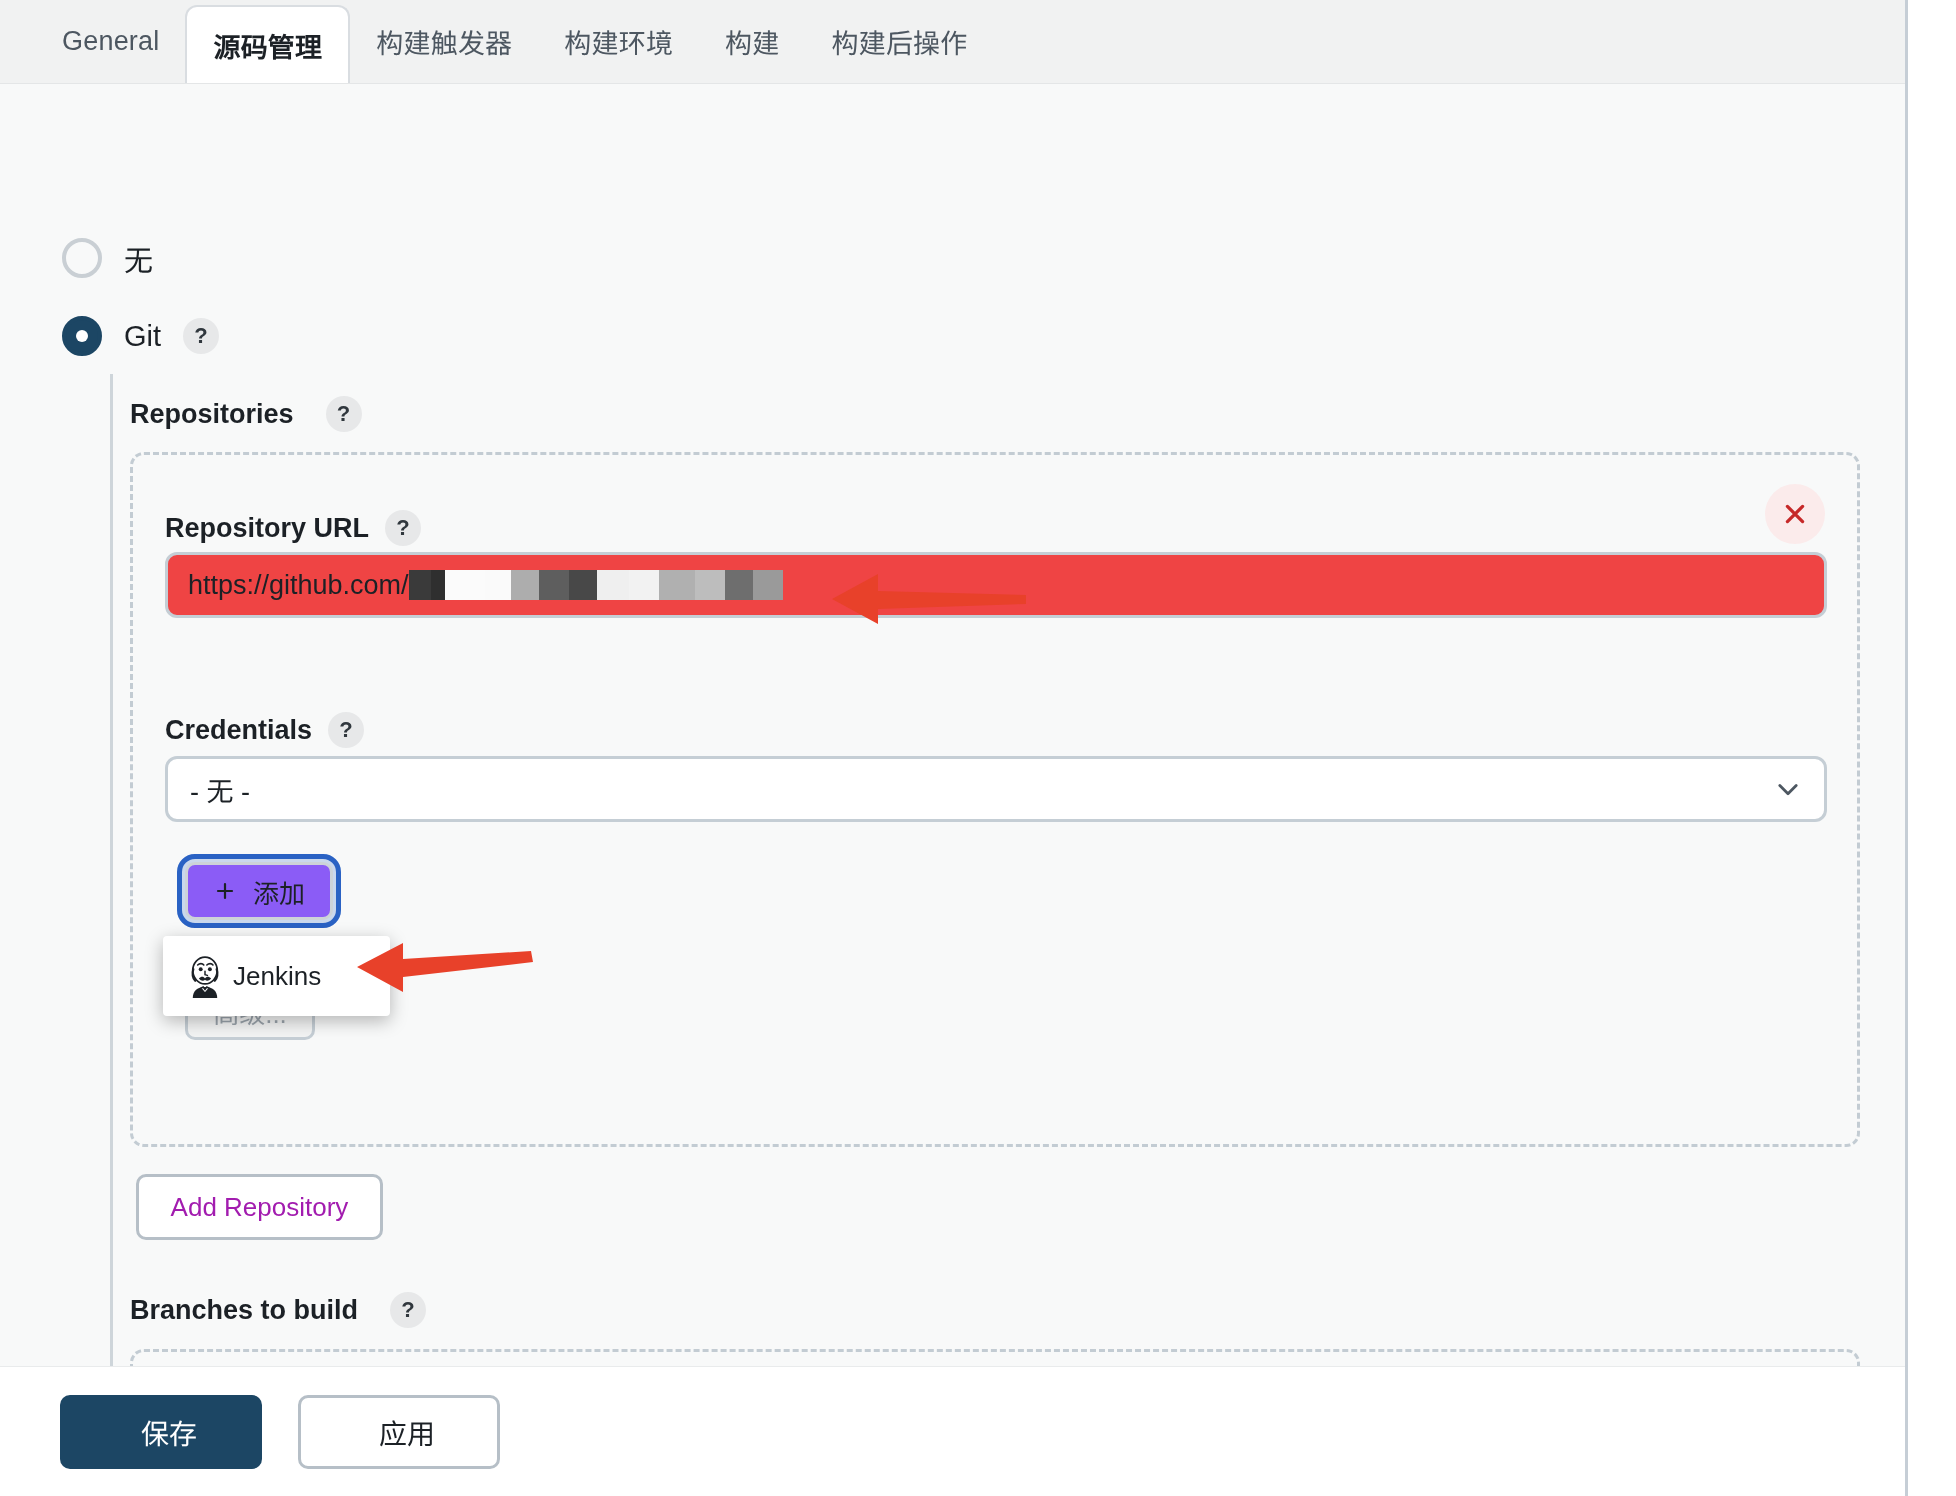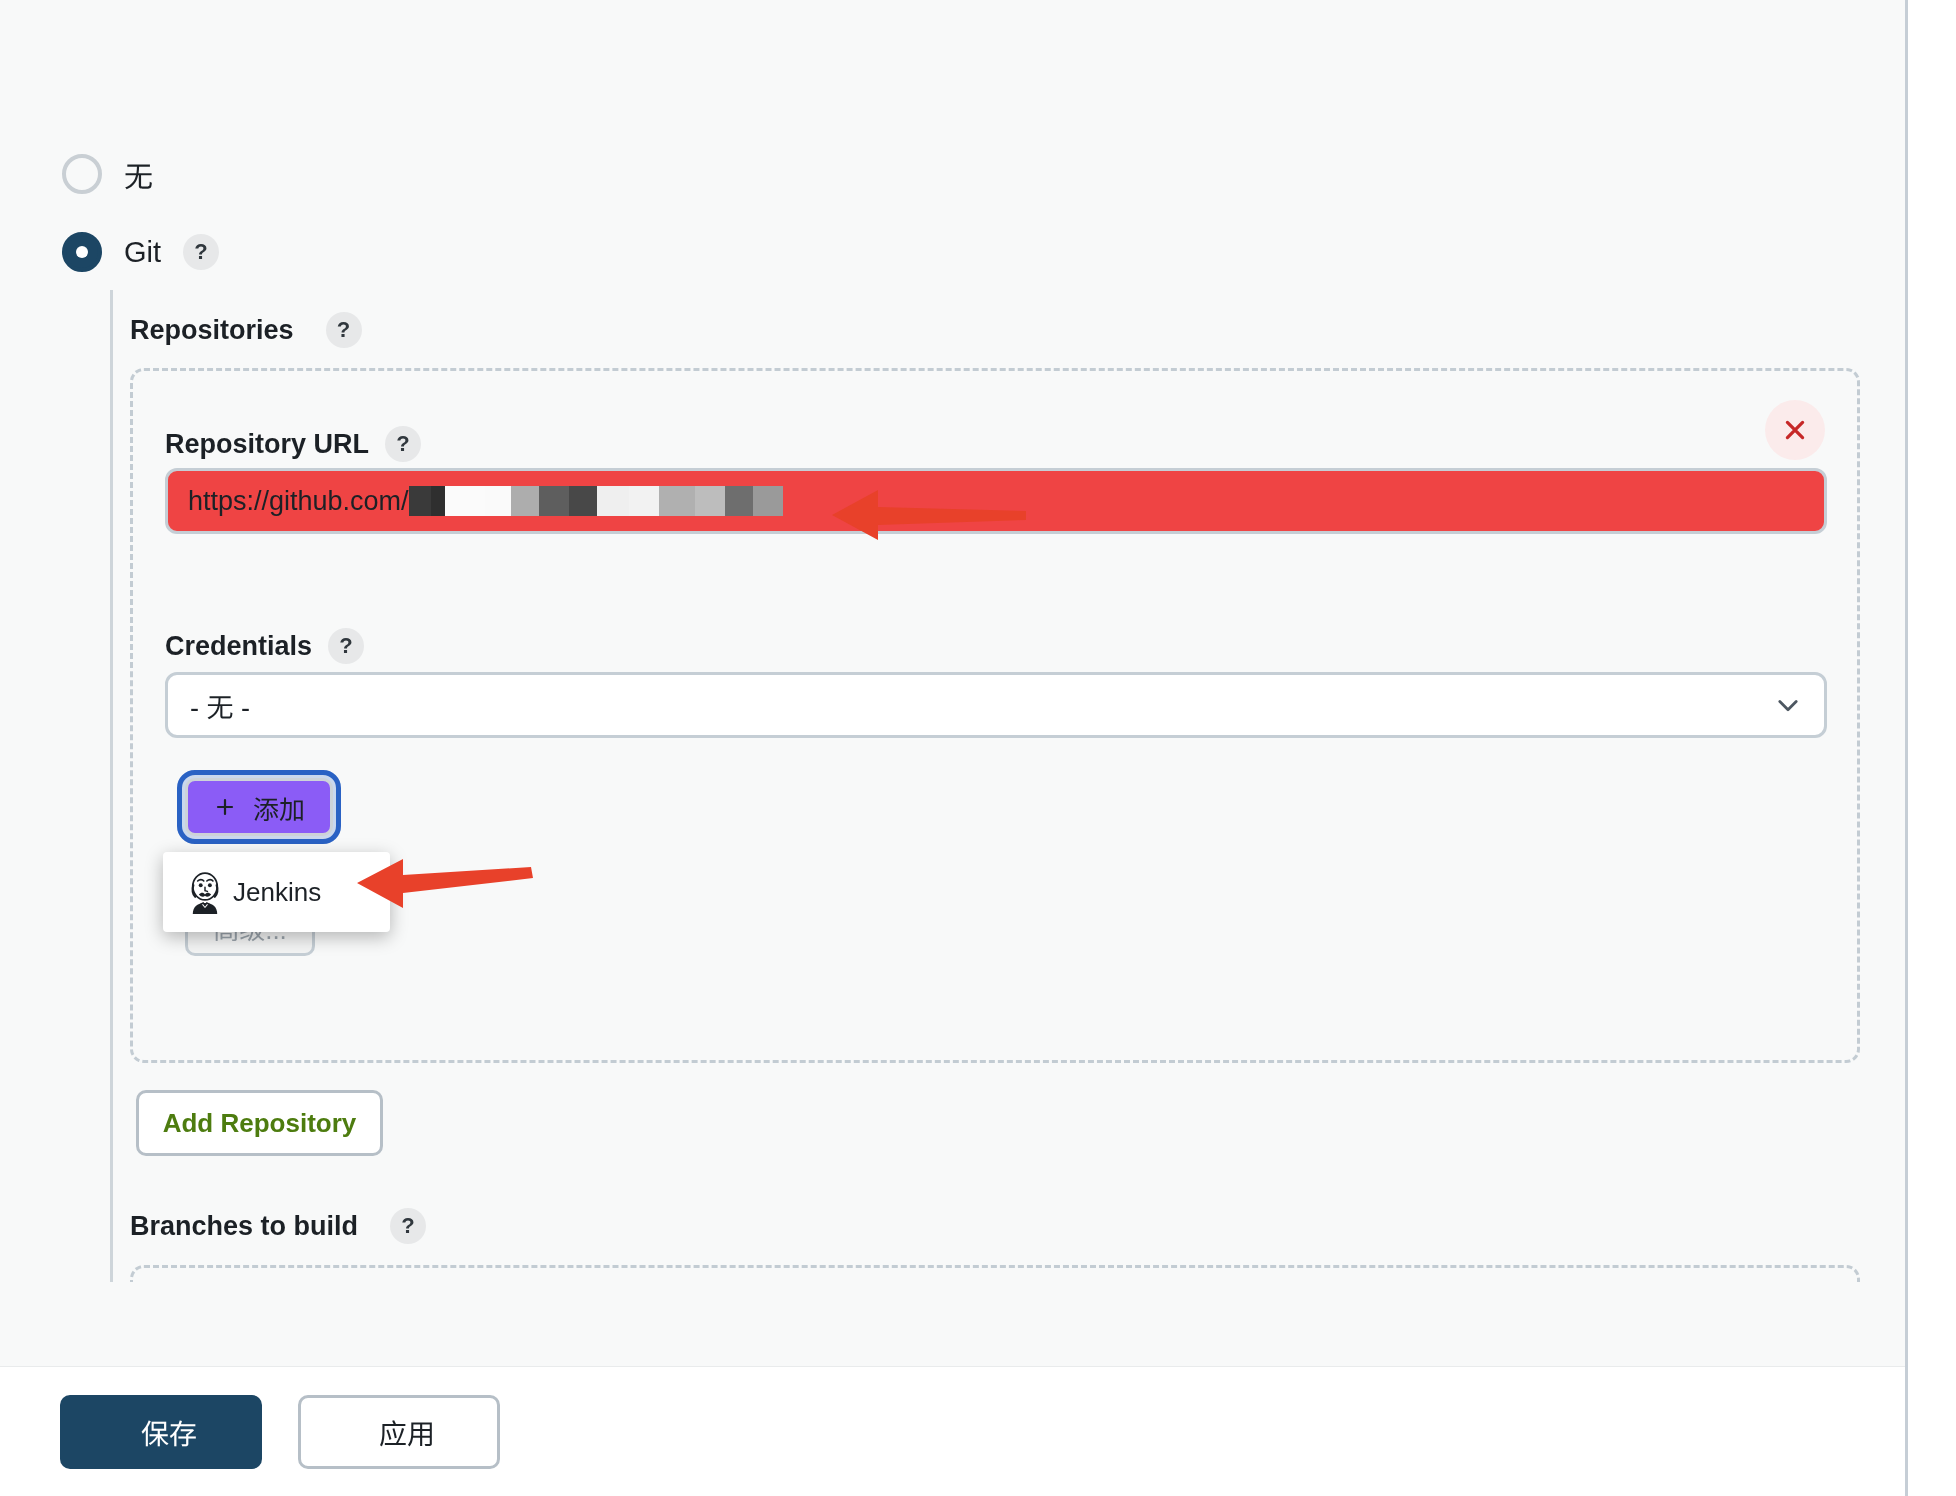--- a/index.html
+++ b/index.html
@@ -214,21 +214,21 @@
     outline: 5px solid #2a62c4;
     outline-offset: 3px;
     box-shadow: 0 0 0 8px rgba(42,98,196,.22);
   }
   .btn-white {
     background: #ffffff;
     border: 3px solid #b6bfc7;
     color: #2b3views;
     color: #2b3views;
   }
-  .btn-white { color: #4d7c0f; font-weight: 700; }
+  .btn-white { color: #a21caf; font-weight: 400; }
   .btn-muted {
     background: #f3f4f4;
     border: 3px solid #c5ced5;
     color: #9aa3ab;
   }
 
   
   .del-x {
     position: absolute;
     width: 60px; height: 60px;
@@ -292,20 +292,40 @@
   #save-btn { background: #1c4664; color: #ffffff; border: none; }
   #apply-btn { background: #ffffff; color: #1c2126; border: 3px solid #b6bfc7; }
 </style>
 </head>
 <body>
 
 <div id="screen">
 
   <div id="page">
 
+    <div id="tabbar">
+      <div class="tab">
+        <span>General</span>
+      </div>
+      <div class="tab active">
+        <span>源码管理</span>
+      </div>
+      <div class="tab">
+        <span>构建触发器</span>
+      </div>
+      <div class="tab">
+        <span>构建环境</span>
+      </div>
+      <div class="tab">
+        <span>构建</span>
+      </div>
+      <div class="tab">
+        <span>构建后操作</span>
+      </div>
+    </div>
 
     <div id="body">
 
       <div id="git-guide"></div>
 
       <div class="radio-row" style="left:62px; top:153px;">
         <span class="radio"></span>
         <span class="radio-label">无</span>
       </div>
 

